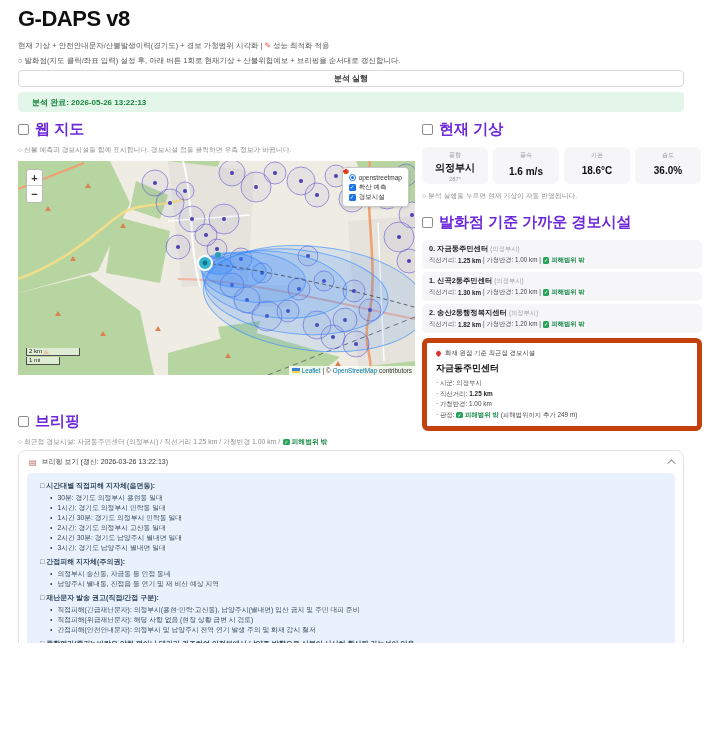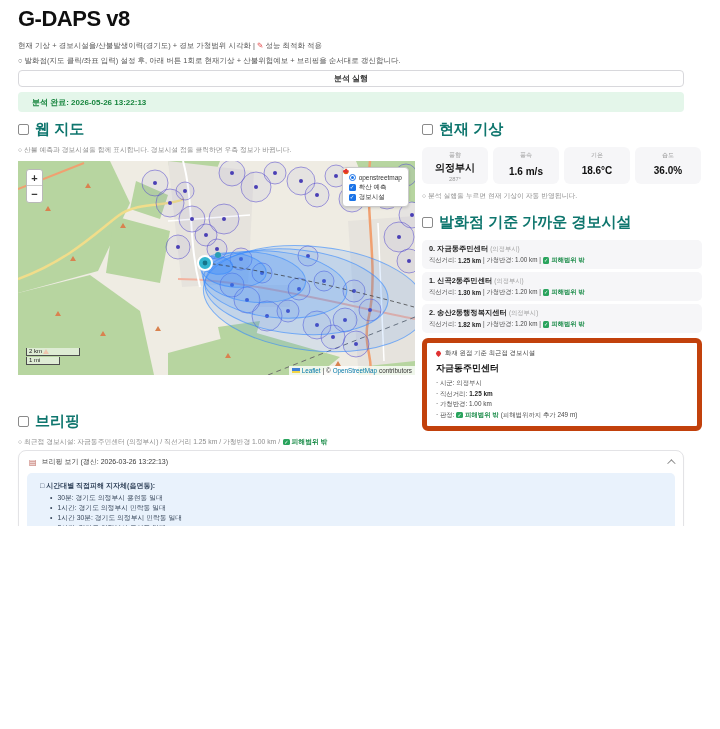--- a/index.html
+++ b/index.html
@@ -1,30 +1,30 @@
 <!DOCTYPE html>
 <html><head>
 <meta charset="utf-8">
 <style>
   * { margin:0; padding:0; box-sizing:border-box; }
   html,body { background:#fff; }
   body { font-family:"Liberation Sans","DejaVu Sans",sans-serif; color:#222; }
-  #app { position:relative; width:720px; height:526px; background:#fff; overflow:hidden; }
+  #app { position:relative; width:720px; height:643px; background:#fff; overflow:hidden; }
 
   .h1 { position:absolute; left:18px; top:6px; font-size:22px; font-weight:bold; color:#0f0f0f; letter-spacing:-0.5px; }
   .subline { position:absolute; left:18px; font-size:7.5px; color:#555; white-space:nowrap; }
   .subline .pen { color:#e03131; font-weight:bold; }
 
   .run-btn { position:absolute; left:18px; top:70px; width:666px; height:17px; background:#fff;
     border:1px solid #d8d8dc; border-radius:4px; display:flex; align-items:center; justify-content:center;
     font-size:8px; font-weight:bold; color:#3d3d3d; cursor:pointer; }
   .status-bar { position:absolute; left:18px; top:92px; width:666px; height:20px; background:#e4f6ea;
     border-radius:4px; font-size:8px; font-weight:bold; color:#17853e; display:flex; align-items:center; padding-left:14px; }
 
-  .sec-title { display:flex; align-items:center; gap:6px; font-size:15px; font-weight:bold; color:#0f766e; }
+  .sec-title { display:flex; align-items:center; gap:6px; font-size:15px; font-weight:bold; color:#6d28d9; }
   .ticon { width:11px; height:11px; border:1.5px solid #8a8a8a; border-radius:2px; flex:0 0 auto; }
   .caption { font-size:6.8px; color:#8d8d8d; }
 
   
   .col-left { position:absolute; left:18px; top:120px; width:397px; }
   .map-caption { margin-top:6px; }
   .map-wrap { position:relative; width:397px; height:214px; margin-top:6px; background:#efece3; overflow:hidden; }
   .map-wrap svg { position:absolute; left:0; top:0; }
   .zoomctl { position:absolute; left:8px; top:8px; width:17px; border:1px solid #b9b9b9; border-radius:3px; overflow:hidden; background:#fff; }
   .zoomctl div { height:16px; display:flex; align-items:center; justify-content:center; font-size:11px; font-weight:bold; color:#333; cursor:pointer; }
@@ -87,21 +87,21 @@
   .mag { width:7px; height:7px; border:1.5px solid #222; border-radius:50%; position:relative; }
   .mag::after { content:''; position:absolute; width:4px; height:1.5px; background:#222; transform:rotate(45deg); right:-3.5px; bottom:-1px; }
 </style>
 </head>
 <body>
 
 <div id="app">
 
   <div class="h1">G-DAPS v8</div>
   <div class="subline" style="top:41px">
-    <span>현재 기상 + 경보시설을/산불발생이력(경기도) + 경보 가청범위 시각화 |</span>
+    <span>현재 기상 + 안전안내문자/산불발생이력(경기도) + 경보 가청범위 시각화 |</span>
     <span class="pen">✎</span>
     <span>성능 최적화 적용</span>
   </div>
   <div class="subline" style="top:56px">○ 발화점(지도 클릭/좌표 입력) 설정 후, 아래 버튼 1회로 현재기상 + 산불위험예보 + 브리핑을 순서대로 갱신합니다.</div>
 
   <div class="run-btn">분석 실행</div>
   <div class="status-bar">분석 완료: 2026-05-26 13:22:13</div>
 
   <div class="col-left">
     <div class="sec-title">

